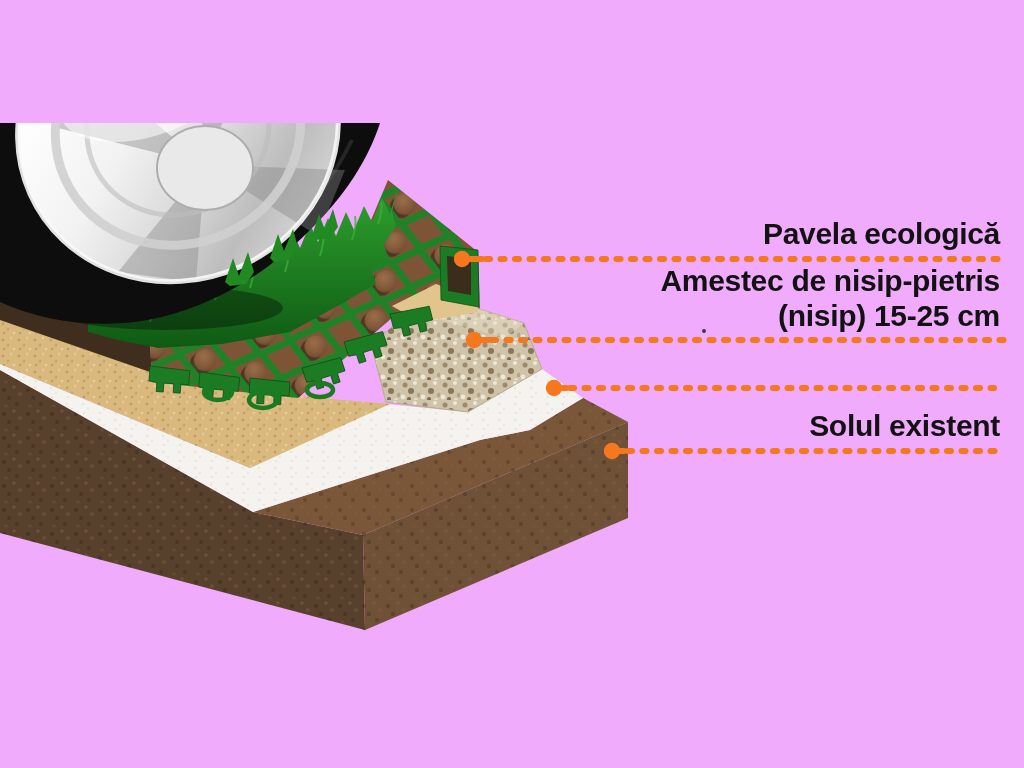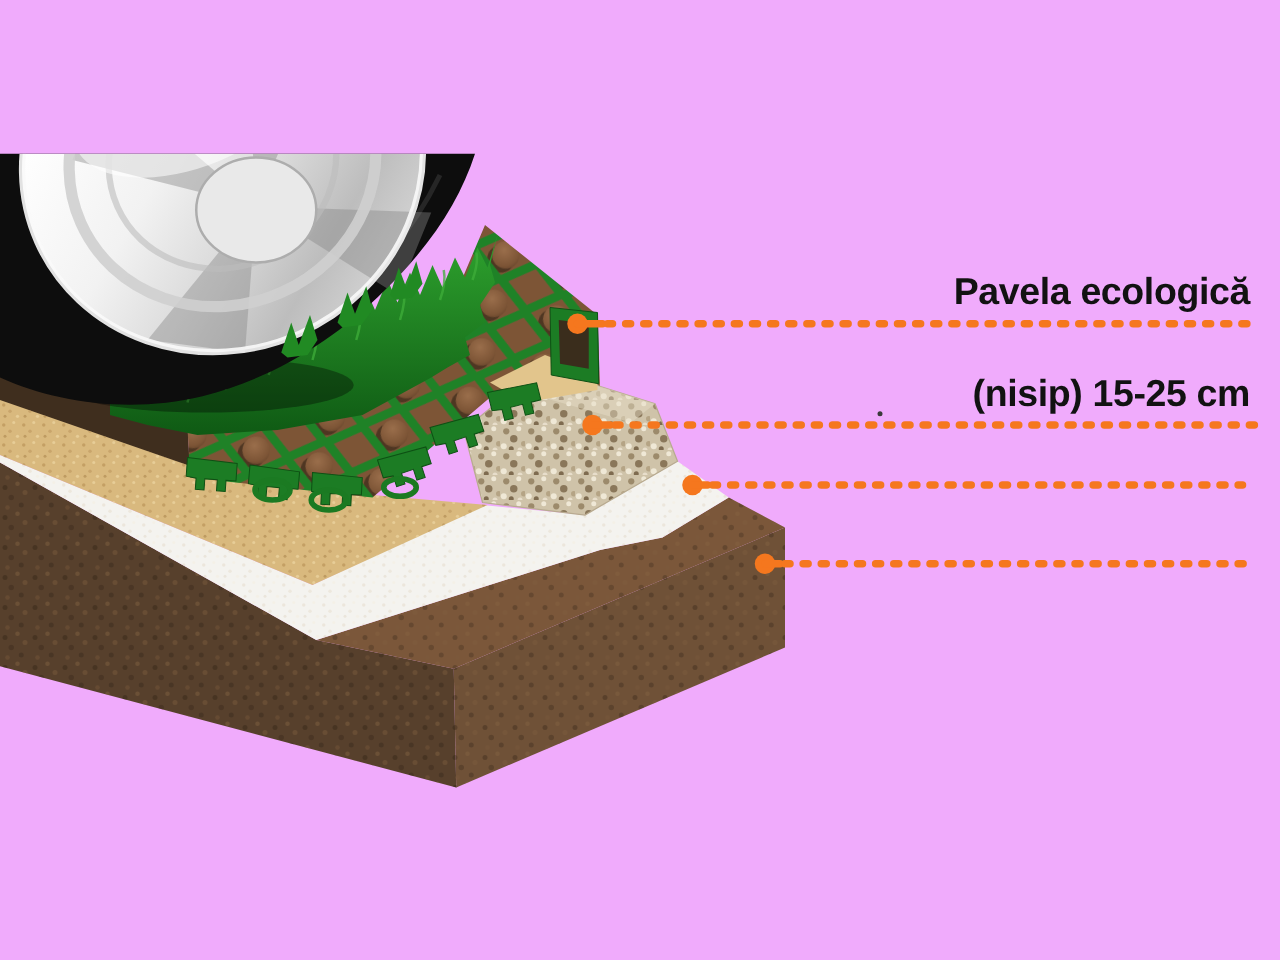--- a/index.html
+++ b/index.html
@@ -191,17 +191,19 @@
     <g>
       <circle cx="612" cy="451" r="8.2" fill="#F5771E"></circle>
       <line x1="612" y1="451" x2="624" y2="451" stroke-width="6" stroke="#F5771E"></line>
       <line x1="628" y1="451" x2="1002" y2="451" stroke-width="6" stroke-dasharray="4 10.5" stroke="#F5771E"></line>
     </g>
   </g>
 </svg>
 
 <div class="labels">
   <div class="label" style="top:216px">Pavela ecologică</div>
+  <div class="label" style="top:263px">Amestec de nisip-pietris</div>
   <div class="label" style="top:298px">(nisip) 15-25 cm</div>
+  <div class="label" style="top:408px">Solul existent</div>
   <div class="stray"></div>
 </div>
 
 </div>
 
 </body></html>

